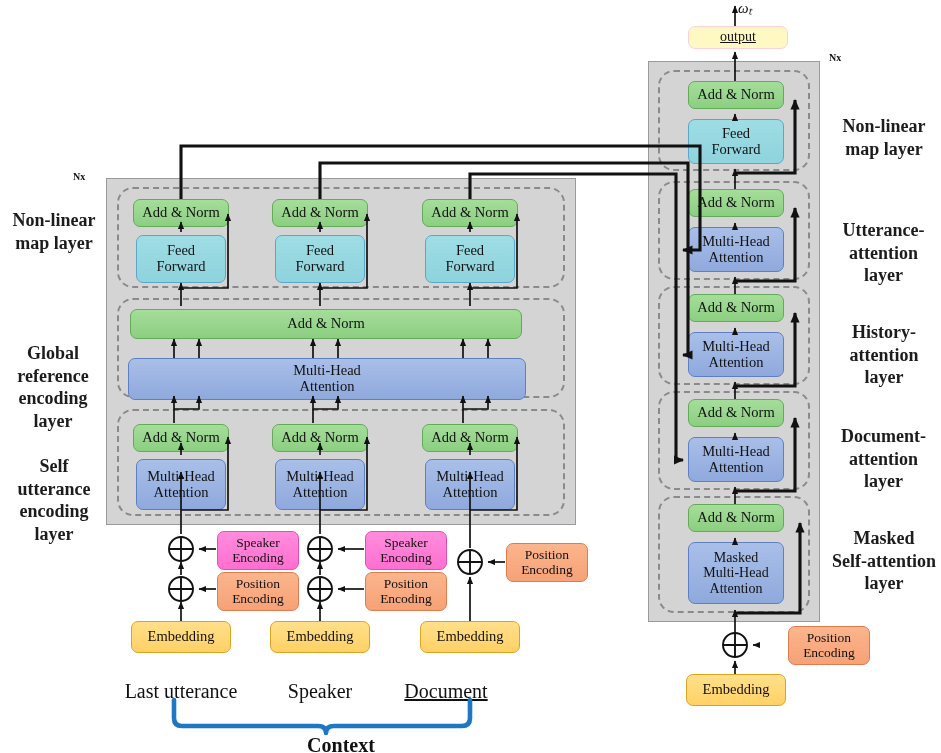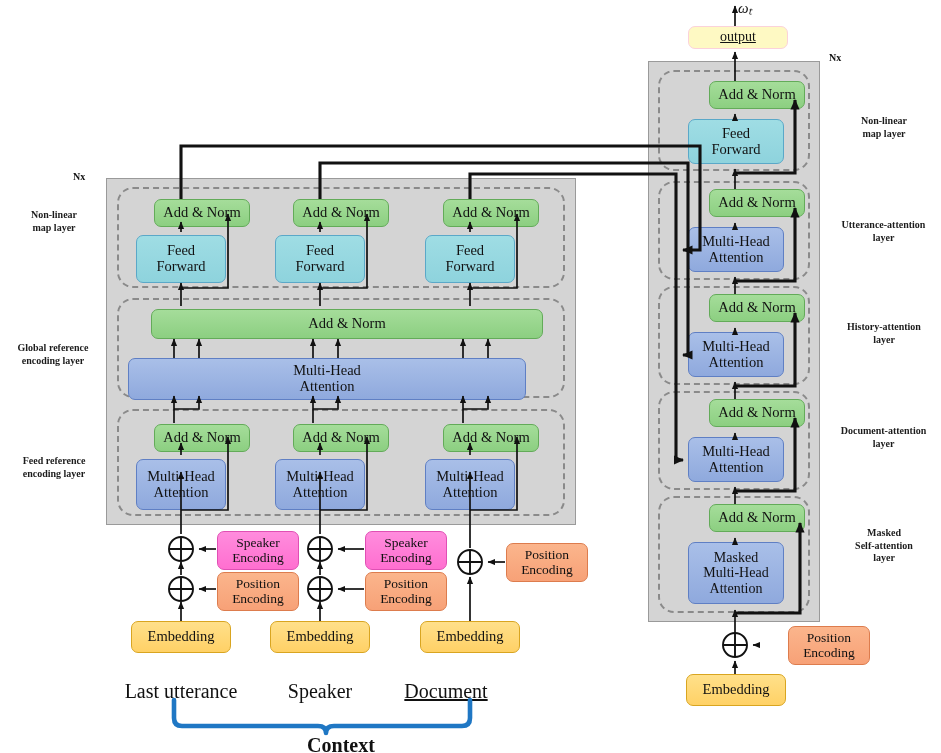--- a/index.html
+++ b/index.html
@@ -19,32 +19,32 @@
     background:transparent;
   }
 
   
   .node{
     display:flex;align-items:center;justify-content:center;text-align:center;
     border-radius:7px;font-size:14.5px;line-height:1.07;color:#111;
     box-sizing:border-box;
   }
   .node.two{line-height:1.1;}
-  .green{background:linear-gradient(#a5dd9a,#8ccf81);border:1px solid #63ab59;margin-left:21px;}
+  .green{background:linear-gradient(#a5dd9a,#8ccf81);border:1px solid #63ab59;}
   .blue{background:linear-gradient(#a9bfe8,#8fa9dd);border:1px solid #5f7fc4;}
   .cyan{background:linear-gradient(#9fdde4,#8ed3dd);border:1px solid #5aa8c8;}
   .yellow{background:linear-gradient(#ffe08a,#ffd166);border:1px solid #d9a520;}
   .orange{background:linear-gradient(#fbb58c,#f7a177);border:1px solid #dd7c4d;}
   .pink{background:linear-gradient(#ff8cdd,#ff6fd0);border:1px solid #e04fb4;}
   .rose{background:#fef9c3;border:1px solid #fbd2da;border-radius:7px;text-decoration:underline;}
 
   
   .lbl{font-size:20px;color:#111;text-align:center;line-height:1.18;}
   .lbl.bold{font-weight:bold;}
-  .side{font-size:10px;font-weight:bold;color:#1c1c1c;text-align:center;line-height:1.25;}
+  .side{font-size:18px;font-weight:bold;color:#1c1c1c;text-align:center;line-height:1.25;}
   .nx{font-size:10px;font-weight:bold;color:#111;}
 
   
   svg.layer{position:absolute;left:0;top:0;width:941px;height:753px;overflow:visible;}
   svg.layer.top{z-index:6;}
   svg.layer.bottomlayer{z-index:1;}
 </style>
 </head>
 <body>
 
@@ -129,21 +129,21 @@
       <path d="M470,288 L517,288 L517,214" marker-end="url(#ah)"></path>
     </g>
   </svg>
 
   <div class="abs nx" style="left:73px;top:171px;">Nx</div>
 
   <div class="abs side" style="left:4px;top:209px;width:100px;white-space:pre-line;">Non-linear
 map layer</div>
   <div class="abs side" style="left:0px;top:318px;width:106px;white-space:pre-line;margin-top:24px;">Global reference
 encoding layer</div>
-  <div class="abs side" style="left:2px;top:455px;width:104px;white-space:pre-line;">Feed reference
+  <div class="abs side" style="left:2px;top:455px;width:104px;white-space:pre-line;">Self utterance
 encoding layer</div>
 
   <div class="abs node green" style="left:133px;top:199px;width:96px;height:28px;">Add &amp; Norm</div>
   <div class="abs node green" style="left:272px;top:199px;width:96px;height:28px;">Add &amp; Norm</div>
   <div class="abs node green" style="left:422px;top:199px;width:96px;height:28px;">Add &amp; Norm</div>
 
   <div class="abs node cyan two" style="left:136px;top:235px;width:90px;height:48px;white-space:pre-line;">Feed
 Forward</div>
   <div class="abs node cyan two" style="left:275px;top:235px;width:90px;height:48px;white-space:pre-line;">Feed
 Forward</div>

